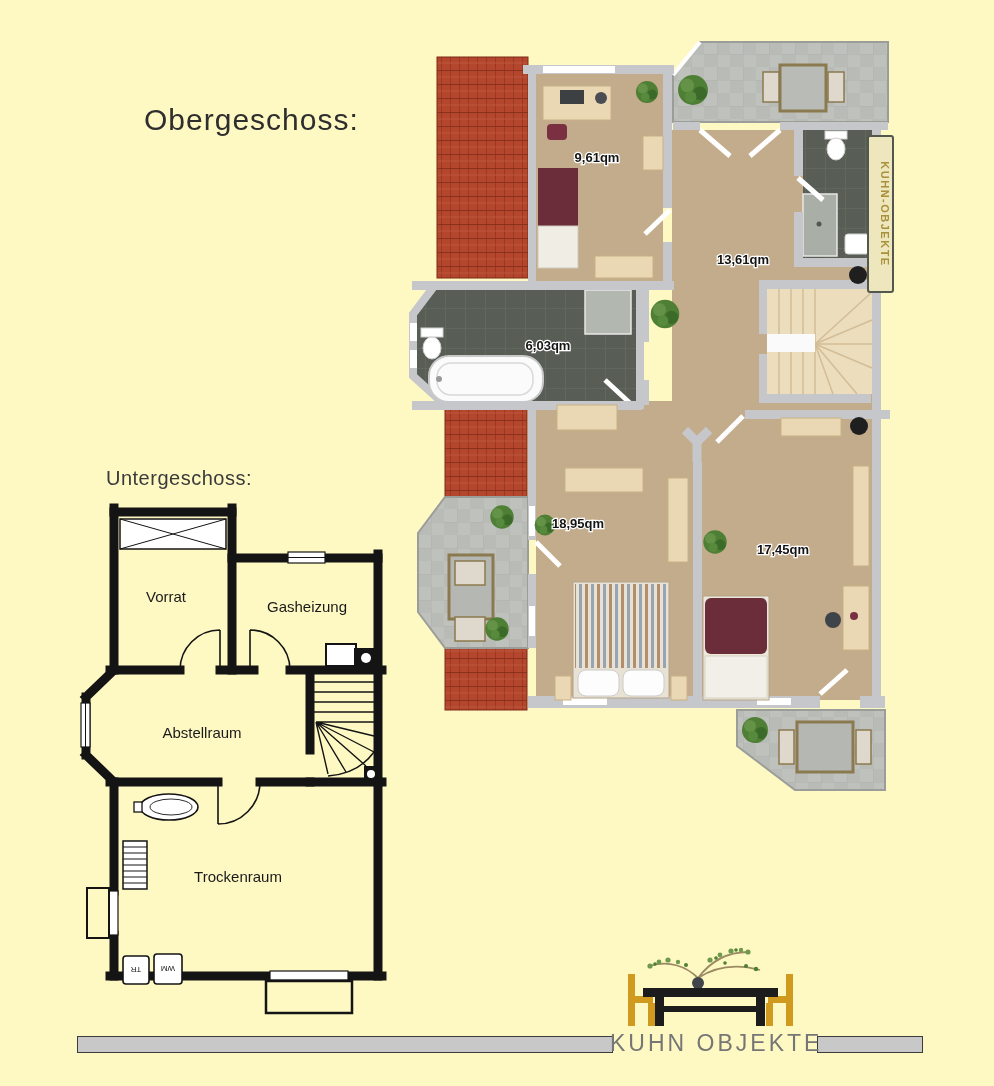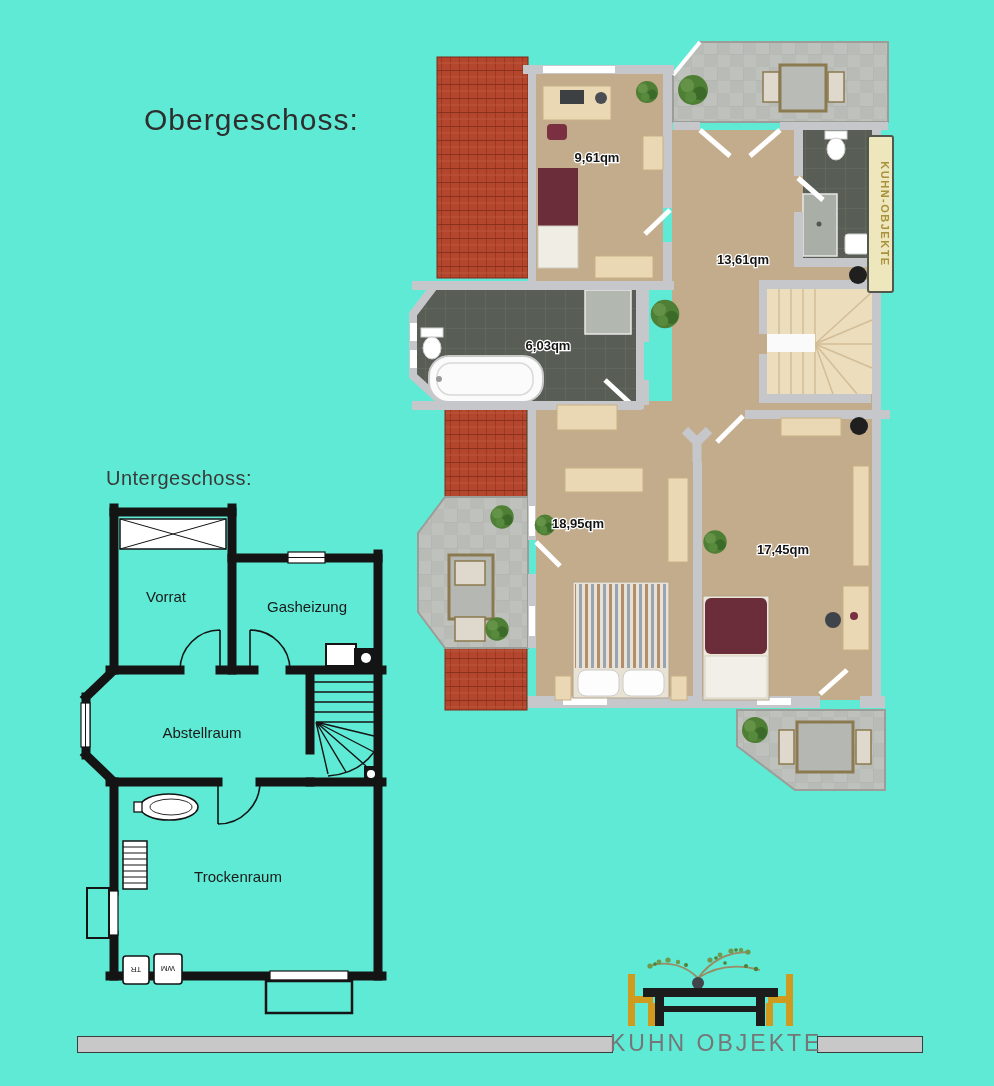--- a/index.html
+++ b/index.html
@@ -1,16 +1,16 @@
 <!DOCTYPE html>
 <html><head>
 <meta charset="utf-8">
 <style>
   html,body{margin:0;padding:0;background:#fff;}
-  .page{position:relative;width:994px;height:1086px;background:#5eead4;overflow:hidden;
+  .page{position:relative;width:994px;height:1086px;background:#fef9c3;overflow:hidden;
         font-family:"Liberation Sans",sans-serif;}
   .title-og{position:absolute;left:144px;top:103px;font-size:30px;letter-spacing:1px;color:#2e2e2e;}
   .title-ug{position:absolute;left:106px;top:467px;font-size:20px;letter-spacing:.5px;color:#3a3a3a;}
   .plan-og{position:absolute;left:405px;top:28px;}
   .plan-ug{position:absolute;left:70px;top:498px;}
   .bar{position:absolute;top:1036px;height:15px;background:#c8c8c8;border:1px solid #3c3c3c;}
   .bar-left{left:77px;width:534px;}
   .bar-right{left:817px;width:104px;}
   .brand{position:absolute;left:610px;top:1030px;width:208px;text-align:right;
          font-size:23px;letter-spacing:3px;color:#767676;white-space:nowrap;}

